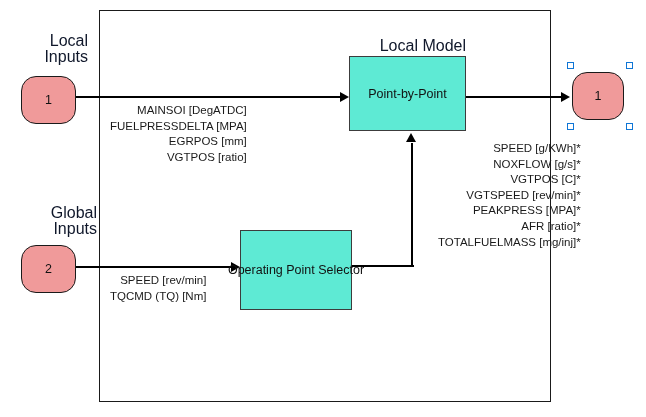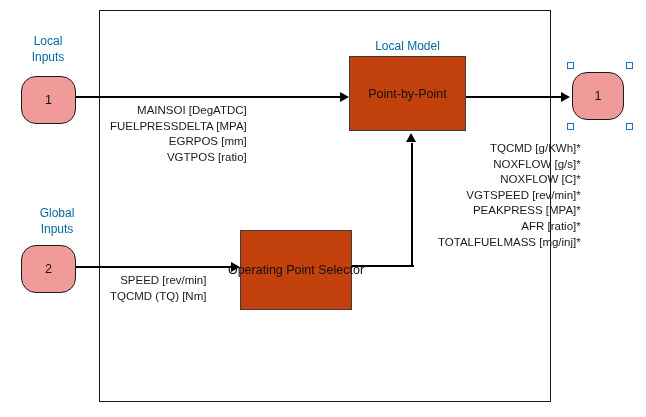--- a/index.html
+++ b/index.html
@@ -38,38 +38,38 @@
     box-sizing: border-box;
     display: flex;
     align-items: center;
     justify-content: center;
     color: #111111;
     font-size: 12.5px;
   }
 
   
   .proc-block {
-    background: #c2410c;
+    background: #5eead4;
     border: 1.3px solid #3c3c3c;
     box-sizing: border-box;
     display: flex;
     align-items: center;
     justify-content: center;
     color: #111111;
     font-size: 12.5px;
   }
   .proc-block .blk-label {
     white-space: nowrap;
   }
 
   
   .caption {
-    color: #0369a1;
-    font-size: 12px;
-    text-align: center;
+    color: #0f172a;
+    font-size: 16px;
+    text-align: right;
     line-height: 16px;
     white-space: nowrap;
   }
 
   
   .signal-list {
     color: #1a1a1a;
     font-size: 11.5px;
     line-height: 15.6px;
     white-space: nowrap;
@@ -169,22 +169,22 @@
   <div class="abs port-block" style="left:572px; top:72px; width:52px; height:48px;">
     <span>1</span>
   </div>
 
   <div class="abs sel-handle" style="left:567px; top:62px;"></div>
   <div class="abs sel-handle" style="left:626px; top:62px;"></div>
   <div class="abs sel-handle" style="left:567px; top:123px;"></div>
   <div class="abs sel-handle" style="left:626px; top:123px;"></div>
 
   <div class="abs signal-list" style="left:438px; top:141px;">
-    <div>TQCMD [g/KWh]*</div>
+    <div>SPEED [g/KWh]*</div>
     <div>NOXFLOW [g/s]*</div>
-    <div>NOXFLOW [C]*</div>
+    <div>VGTPOS [C]*</div>
     <div>VGTSPEED [rev/min]*</div>
     <div>PEAKPRESS [MPA]*</div>
     <div>AFR [ratio]*</div>
     <div>TOTALFUELMASS [mg/inj]*</div>
   </div>
 
 </div>
 
 </body></html>

